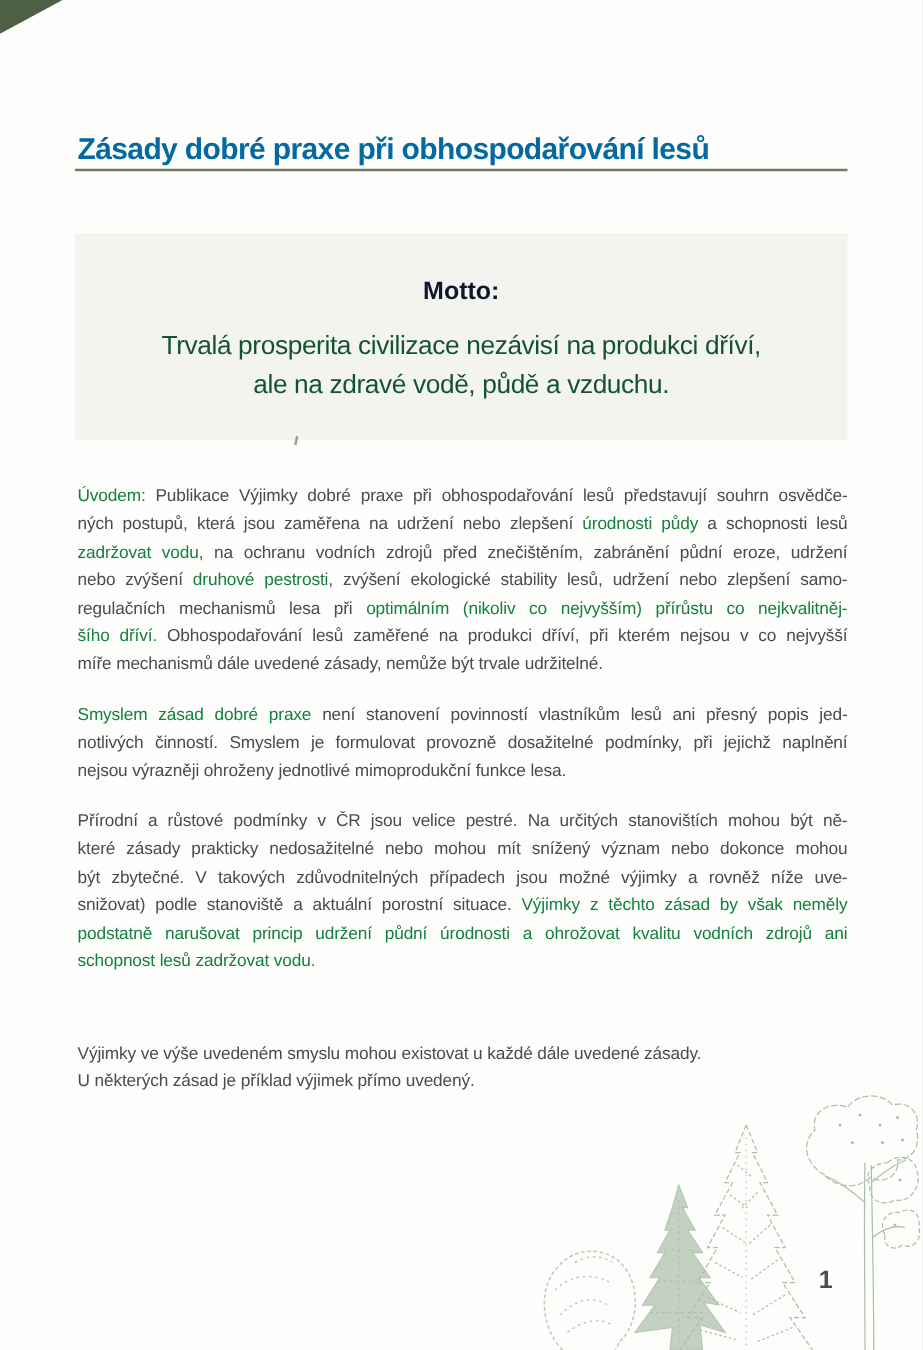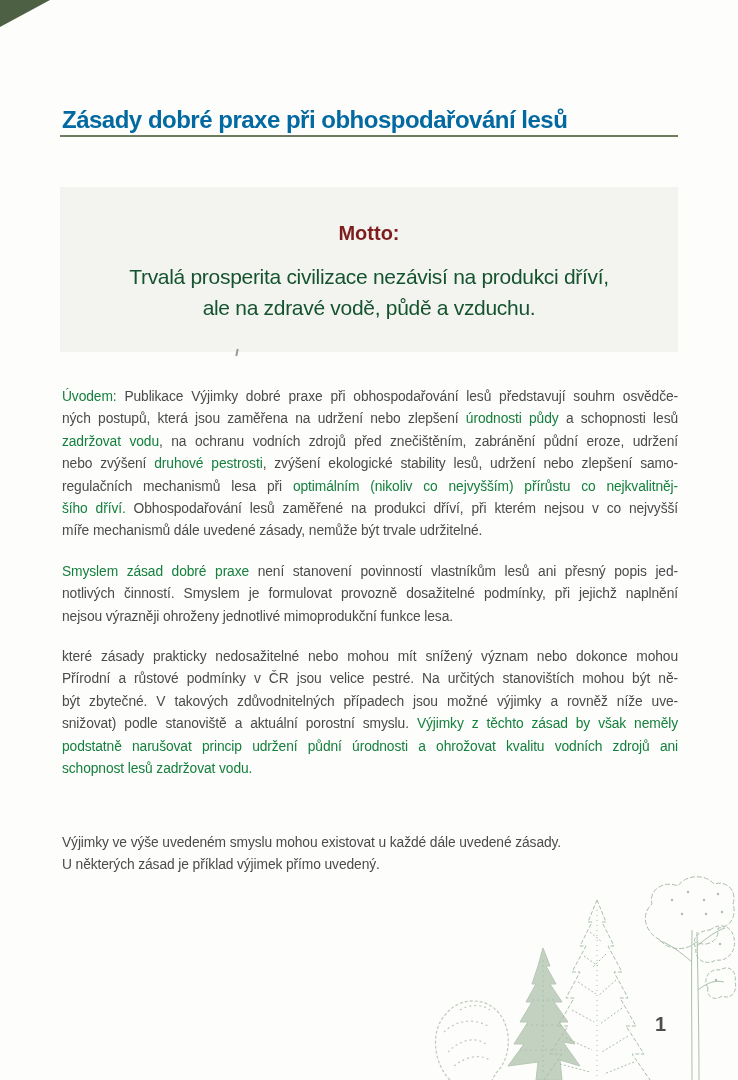--- a/index.html
+++ b/index.html
@@ -22,21 +22,21 @@
   .title-rule{
     position:absolute;left:60px;top:135px;width:618px;height:2px;
     background:#6e7b60;
   }
   
   .motto-box{
     position:absolute;left:60px;top:187px;width:618px;height:165px;
     background:#f3f4f0;text-align:center;
   }
   .motto-heading{
-    margin-top:34px;font-size:20px;font-weight:700;color:#7f1d1d;line-height:24px;
+    margin-top:34px;font-size:20px;font-weight:700;color:#0f172a;line-height:24px;
   }
   .motto-text{
     margin-top:16px;font-size:21px;color:#14532d;line-height:31px;letter-spacing:-0.3px;
   }
   
   .para{
     position:absolute;left:62px;width:616px;
     font-size:13.8px;line-height:22.4px;letter-spacing:-0.1px;color:#4b4b4b;
   }
   .para .line.just{text-align:justify;text-align-last:justify;}
@@ -84,24 +84,24 @@
       <div class="line just"><span>regulačních mechanismů lesa při </span><span class="b">optimálním (nikoliv co nejvyšším) přírůstu co nejkvalitněj-</span></div>
       <div class="line just"><span class="b">šího dříví.</span><span> Obhospodařování lesů zaměřené na produkci dříví, při kterém nejsou v co nejvyšší</span></div>
       <div class="line last"><span>míře mechanismů dále uvedené zásady, nemůže být trvale udržitelné.</span></div>
     </div>
   <div class="para" id="para-1">
       <div class="line just"><span class="b">Smyslem zásad dobré praxe</span><span> není stanovení povinností vlastníkům lesů ani přesný popis jed-</span></div>
       <div class="line just"><span>notlivých činností. Smyslem je formulovat provozně dosažitelné podmínky, při jejichž naplnění</span></div>
       <div class="line last"><span>nejsou výrazněji ohroženy jednotlivé mimoprodukční funkce lesa.</span></div>
     </div>
   <div class="para" id="para-2">
+      <div class="line just"><span>Přírodní a růstové podmínky v ČR jsou velice pestré. Na určitých stanovištích mohou být ně-</span></div>
       <div class="line just"><span>které zásady prakticky nedosažitelné nebo mohou mít snížený význam nebo dokonce mohou</span></div>
-      <div class="line just"><span>Přírodní a růstové podmínky v ČR jsou velice pestré. Na určitých stanovištích mohou být ně-</span></div>
       <div class="line just"><span>být zbytečné. V takových zdůvodnitelných případech jsou možné výjimky a rovněž níže uve-</span></div>
-      <div class="line just"><span>snižovat) podle stanoviště a aktuální porostní smyslu. </span><span class="b">Výjimky z těchto zásad by však neměly</span></div>
+      <div class="line just"><span>snižovat) podle stanoviště a aktuální porostní situace. </span><span class="b">Výjimky z těchto zásad by však neměly</span></div>
       <div class="line just"><span class="b">podstatně narušovat princip udržení půdní úrodnosti a ohrožovat kvalitu vodních zdrojů ani</span></div>
       <div class="line last"><span class="b">schopnost lesů zadržovat vodu.</span></div>
     </div>
   <div class="para" id="para-3">
       <div class="line last"><span>Výjimky ve výše uvedeném smyslu mohou existovat u každé dále uvedené zásady.</span></div>
       <div class="line last"><span>U některých zásad je příklad výjimek přímo uvedený.</span></div>
     </div>
 
   <svg class="trees" viewBox="0 0 318 210">
 

